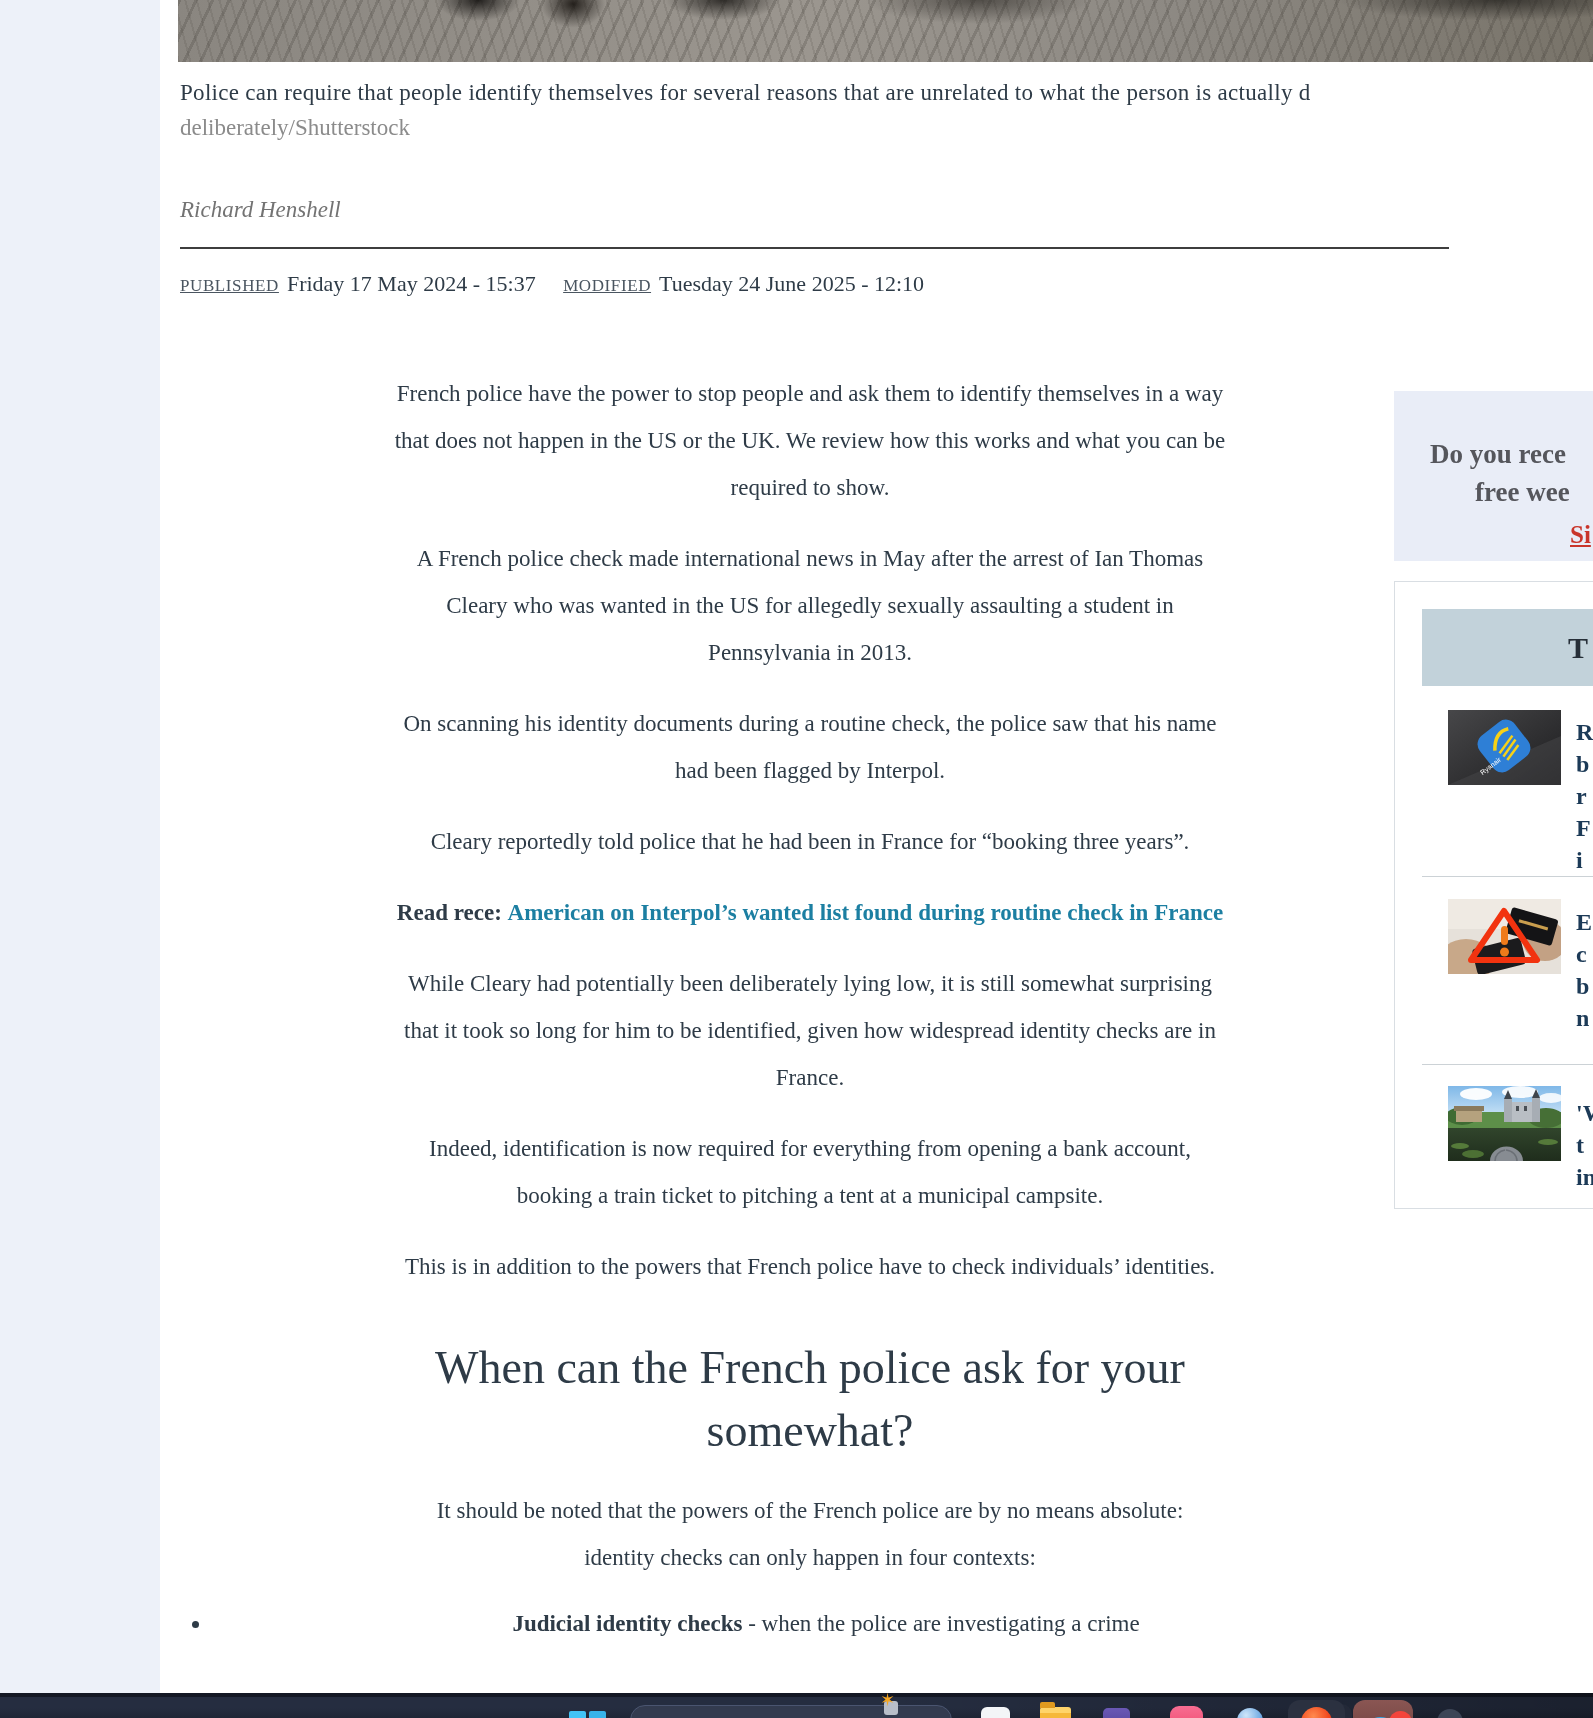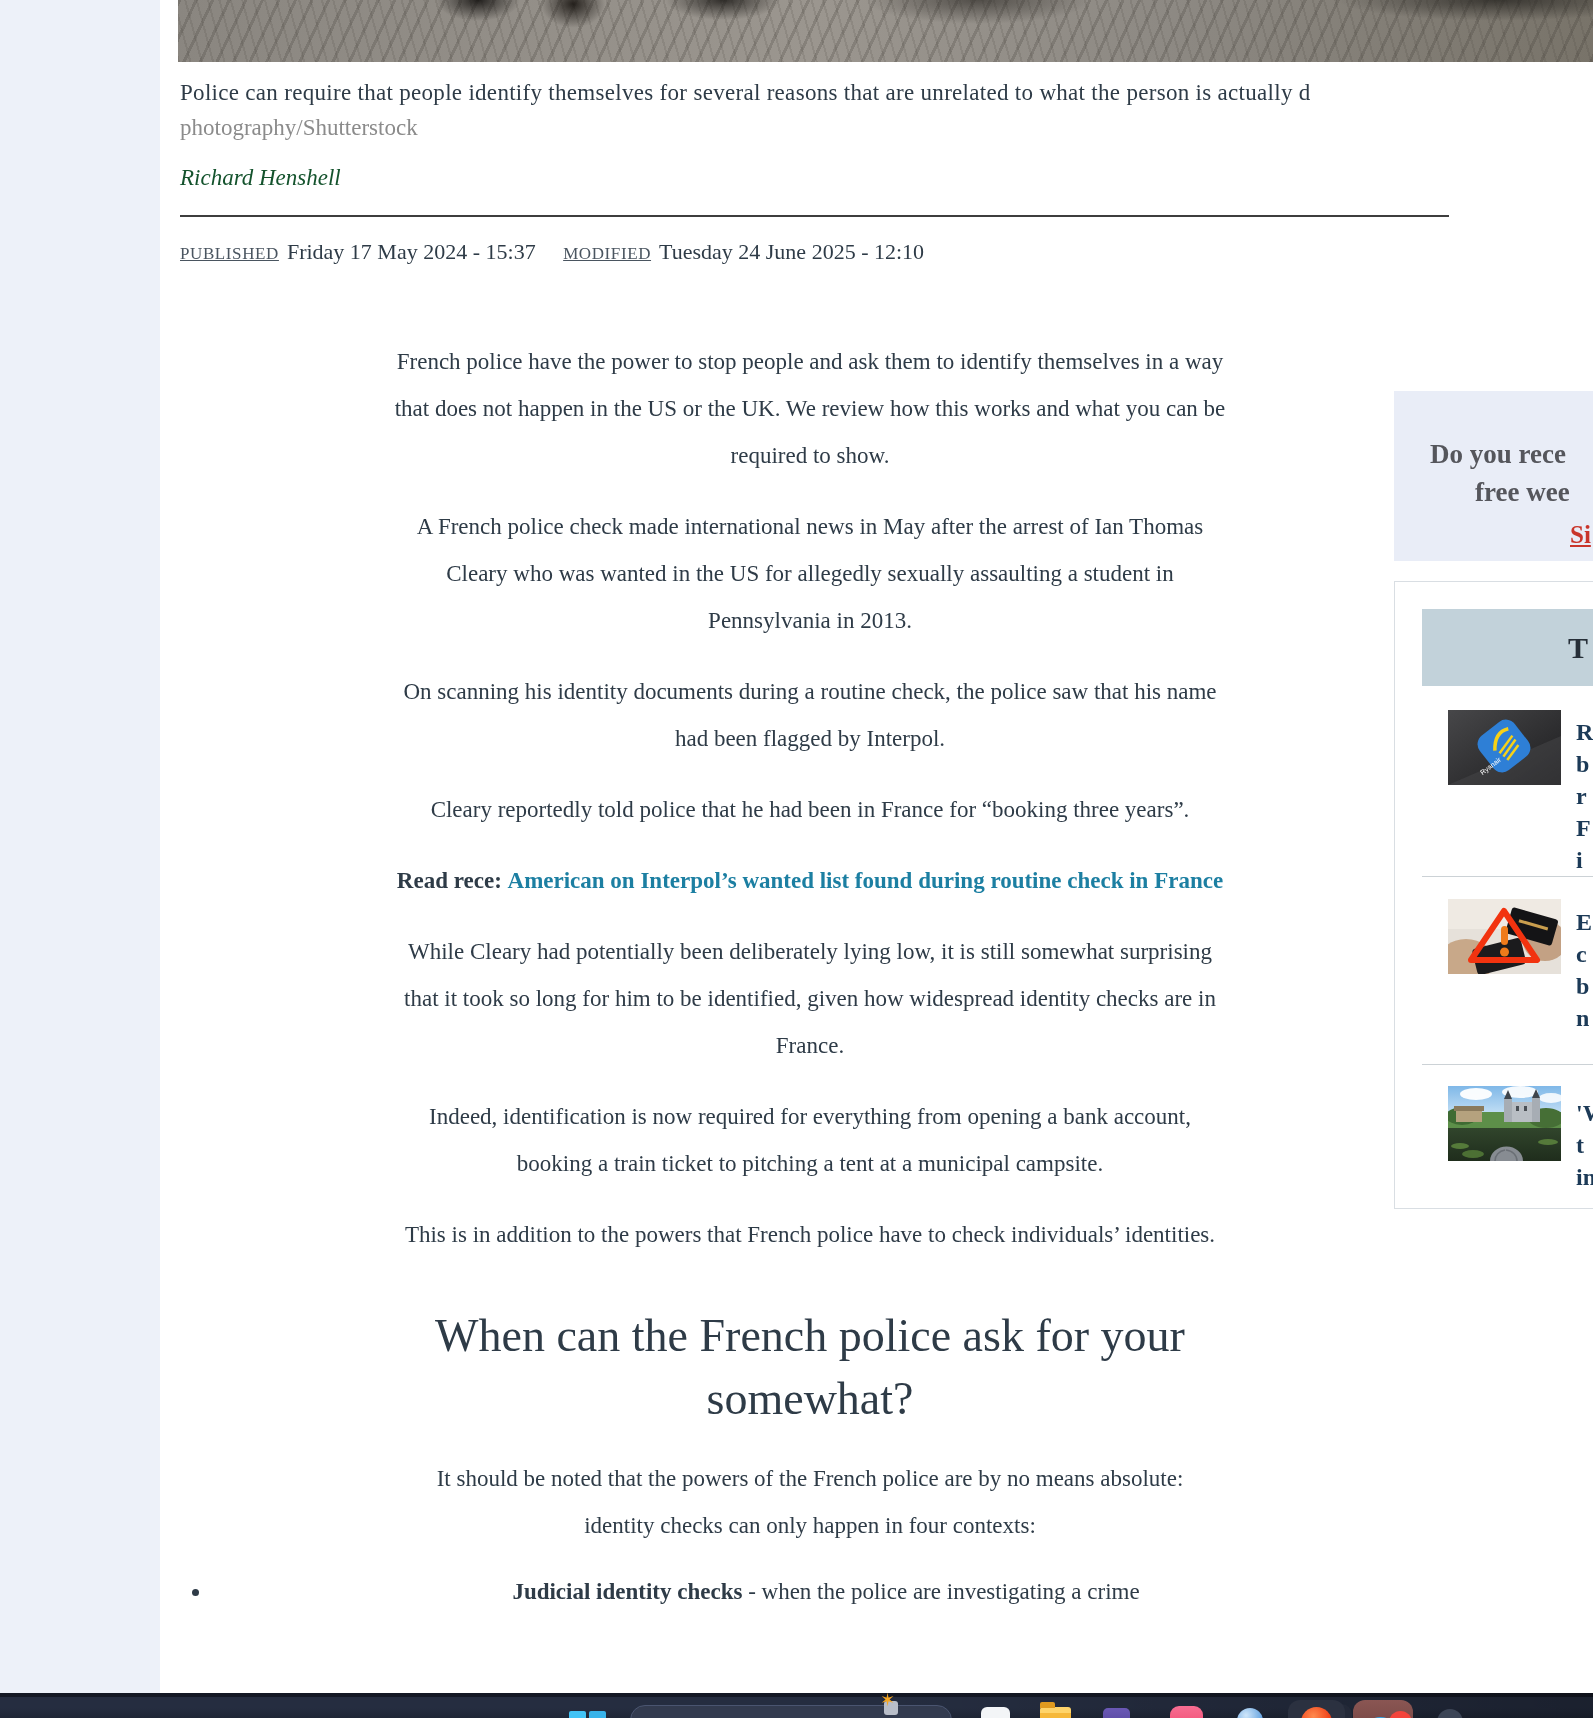--- a/index.html
+++ b/index.html
@@ -19,21 +19,21 @@
       radial-gradient(150px 32px at 800px 0px, rgba(45,42,38,.65), transparent 75%),
       radial-gradient(200px 26px at 1320px 0px, rgba(40,38,34,.8), transparent 80%),
       repeating-linear-gradient(115deg, rgba(58,54,48,.22) 0 3px, transparent 3px 15px),
       repeating-linear-gradient(75deg, rgba(70,65,58,.15) 0 2px, transparent 2px 11px),
       linear-gradient(100deg, #8a8680, #9b968f 45%, #8d8983 70%, #787369);
   }
 
   .caption { margin:18px 0 0 20px; width:1573px; white-space:nowrap; overflow:hidden;
              font-size:23px; letter-spacing:.3px; color:#2e3b47; }
   .credit  { margin:9px 0 0 20px; font-size:23px; color:#8b8b8b; }
-  .author  { margin:24px 0 0 20px; font-size:23px; font-style:italic; color:#14532d; }
+  .author  { margin:56px 0 0 20px; font-size:23px; font-style:italic; color:#737373; }
   .rule    { margin:24px 0 0 20px; width:1269px; border:0; border-top:2px solid #3e3e3e; }
 
   .pubrow { margin:22px 0 0 20px; font-size:22px; color:#2e3b47; }
   .pubrow .lbl { font-size:17px; letter-spacing:.6px; color:#4a5560; margin-right:8px;text-decoration:underline; }
   .pubrow .lbl2 { margin-left:22px; }
 
   .article-body { margin:73px 0 0 20px; width:1260px; color:#2e3b47;text-align:center; }
   .article-body p { font-size:23px; line-height:47px; margin-bottom:24px; white-space:pre-line; }
   .read-more-label { font-weight:bold; }
   .read-more-link { font-weight:bold; color:#1c7fa2; text-decoration:none; cursor:pointer; }
@@ -98,21 +98,21 @@
 </style>
 </head>
 <body>
 
 <div class="left-rail"></div>
 
 <div class="content">
   <div class="hero-photo"></div>
 
   <div class="caption">Police can require that people identify themselves for several reasons that are unrelated to what the person is actually d</div>
-  <div class="credit">photography/Shutterstock</div>
+  <div class="credit">deliberately/Shutterstock</div>
   <div class="author">Richard Henshell</div>
   <hr class="rule">
 
   <div class="pubrow">
     <span class="lbl">PUBLISHED</span><span>Friday 17 May 2024 - 15:37</span>
     <span class="lbl lbl2">MODIFIED</span><span>Tuesday 24 June 2025 - 12:10</span>
   </div>
 
   <div class="article-body">
     <p>French police have the power to stop people and ask them to identify themselves in a way

